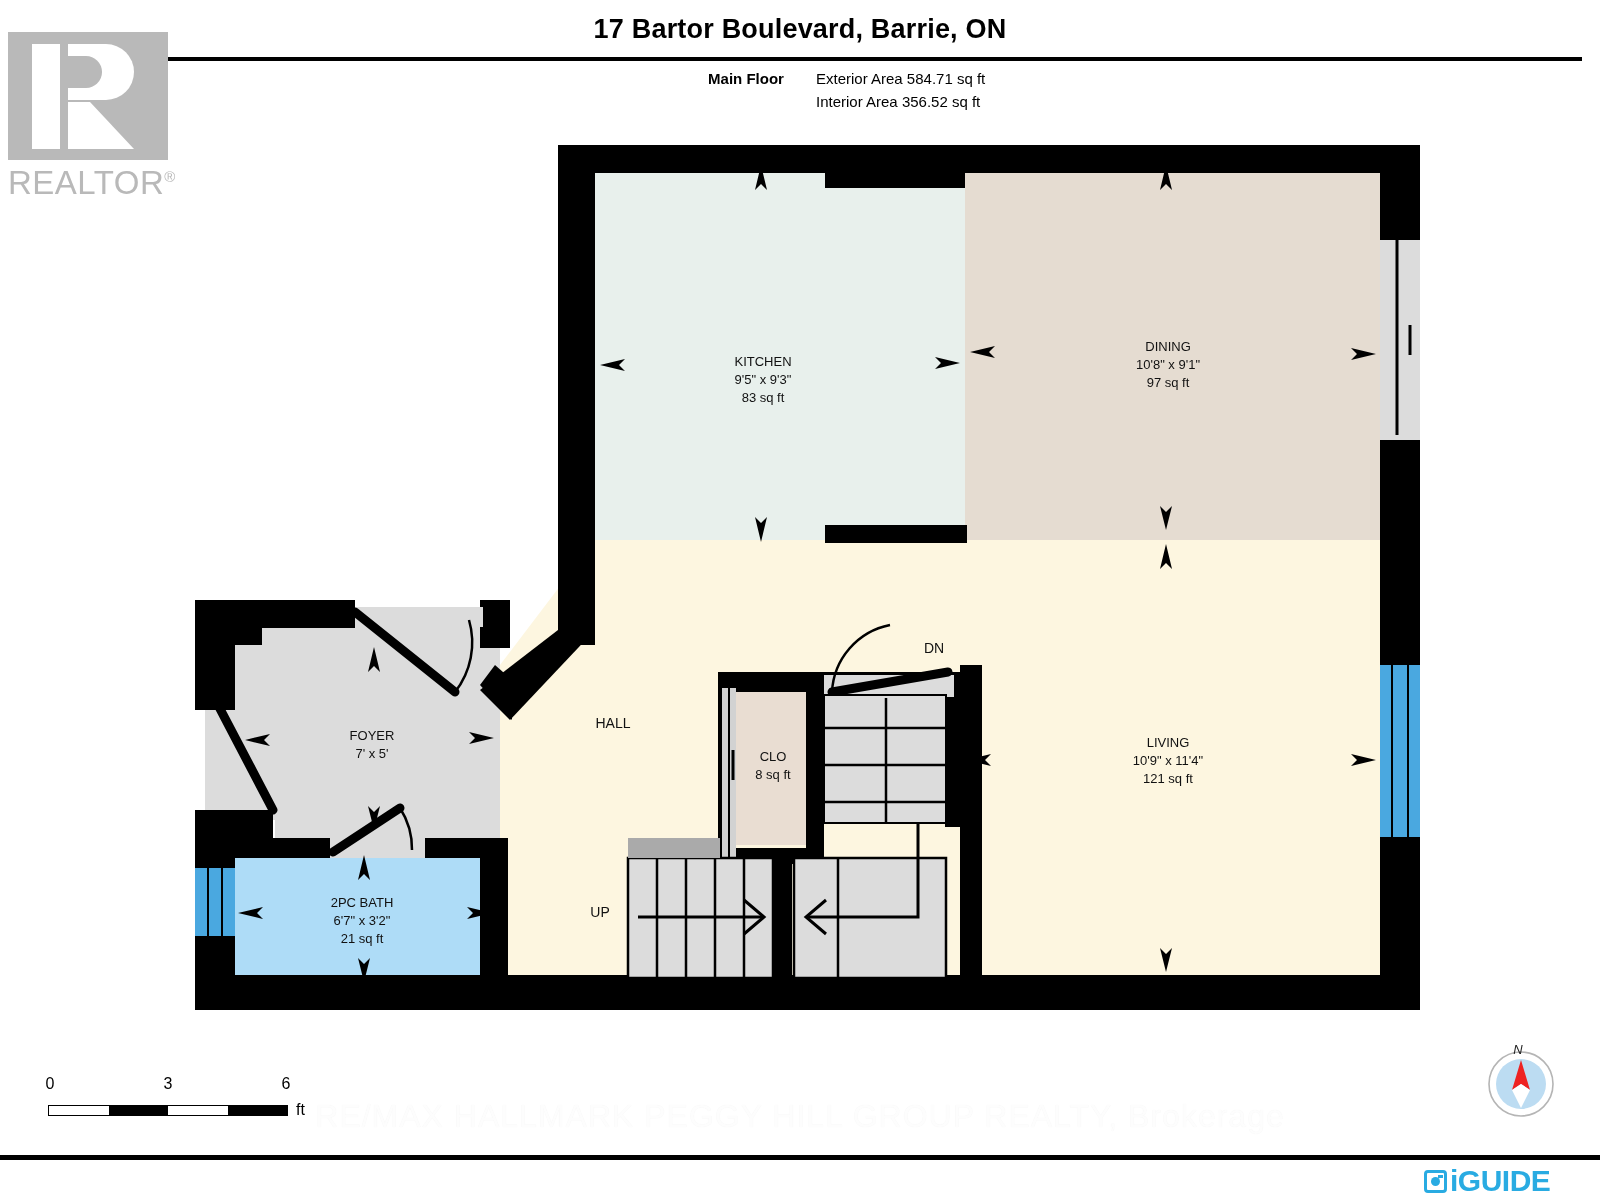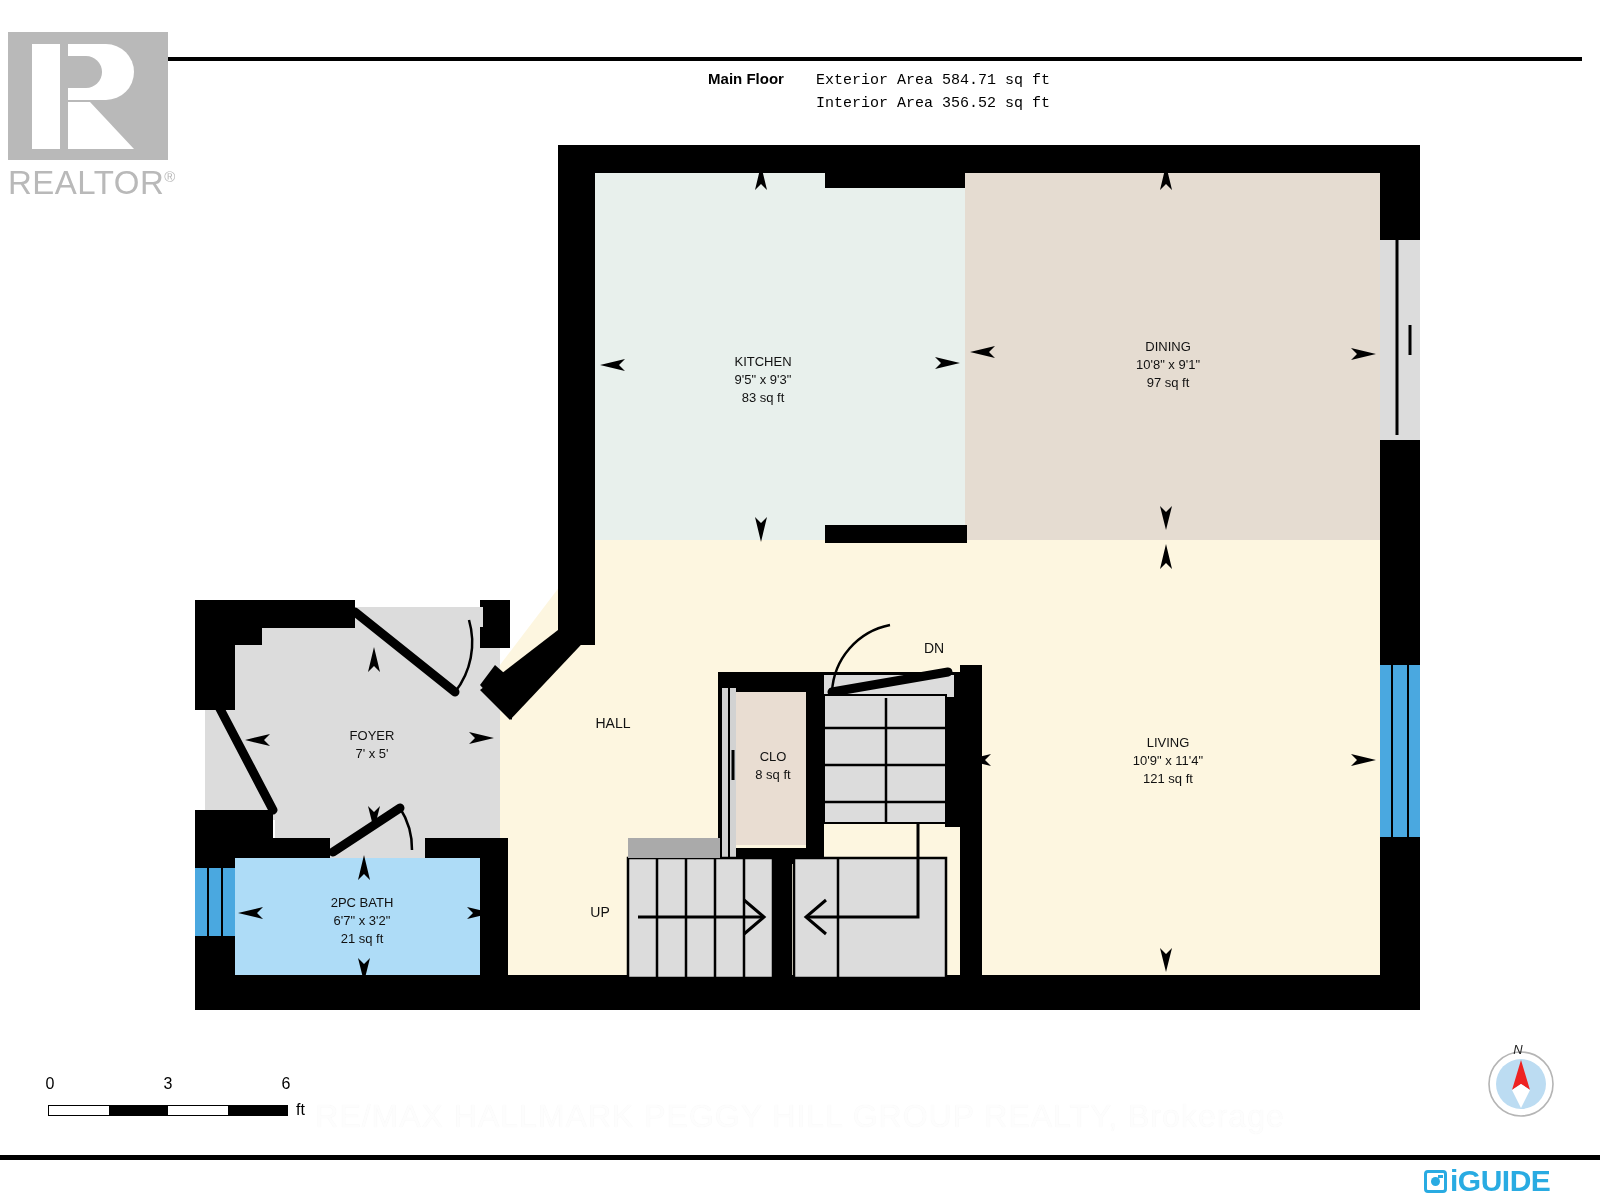--- a/index.html
+++ b/index.html
@@ -36,21 +36,21 @@
   #floor-info {
     position: absolute;
     left: 690px; top: 70px;
     width: 560px;
   }
   #floor-info .row { display: flex; align-items: baseline; margin-bottom: 6px; }
   #floor-label {
     font-size: 15px; font-weight: bold; color: #000;
     width: 112px; text-align: center; margin-right: 14px;
   }
-  #floor-info .val { font-size: 15px; color: #000; font-family: Liberation Mono, monospace; }
+  #floor-info .val { font-size: 15px; color: #000; }
   #floor-info .row.second .spacer { width: 112px; margin-right: 14px; }
 
   
   #realtor-logo {
     position: absolute; left: 8px; top: 32px;
     width: 200px; height: 175px;
   }
   #realtor-mark {
     position: absolute; left: 0; top: 0;
     width: 160px; height: 128px; background: #b9b9b9;
@@ -159,20 +159,21 @@
   }
   #iguide-logo .word {
     font-size: 30px; color: #29abe2; font-weight: bold; letter-spacing: -0.5px; line-height: 1;
   }
 </style>
 </head>
 <body>
 
 <div id="page">
 
+  <div id="title">17 Bartor Boulevard, Barrie, ON</div>
   <div id="title-rule"></div>
 
   <div id="floor-info">
     <div class="row">
       <div id="floor-label">Main Floor</div>
       <div class="val">Exterior Area 584.71 sq ft</div>
     </div>
     <div class="row second">
       <div class="spacer"></div>
       <div class="val">Interior Area 356.52 sq ft</div>

